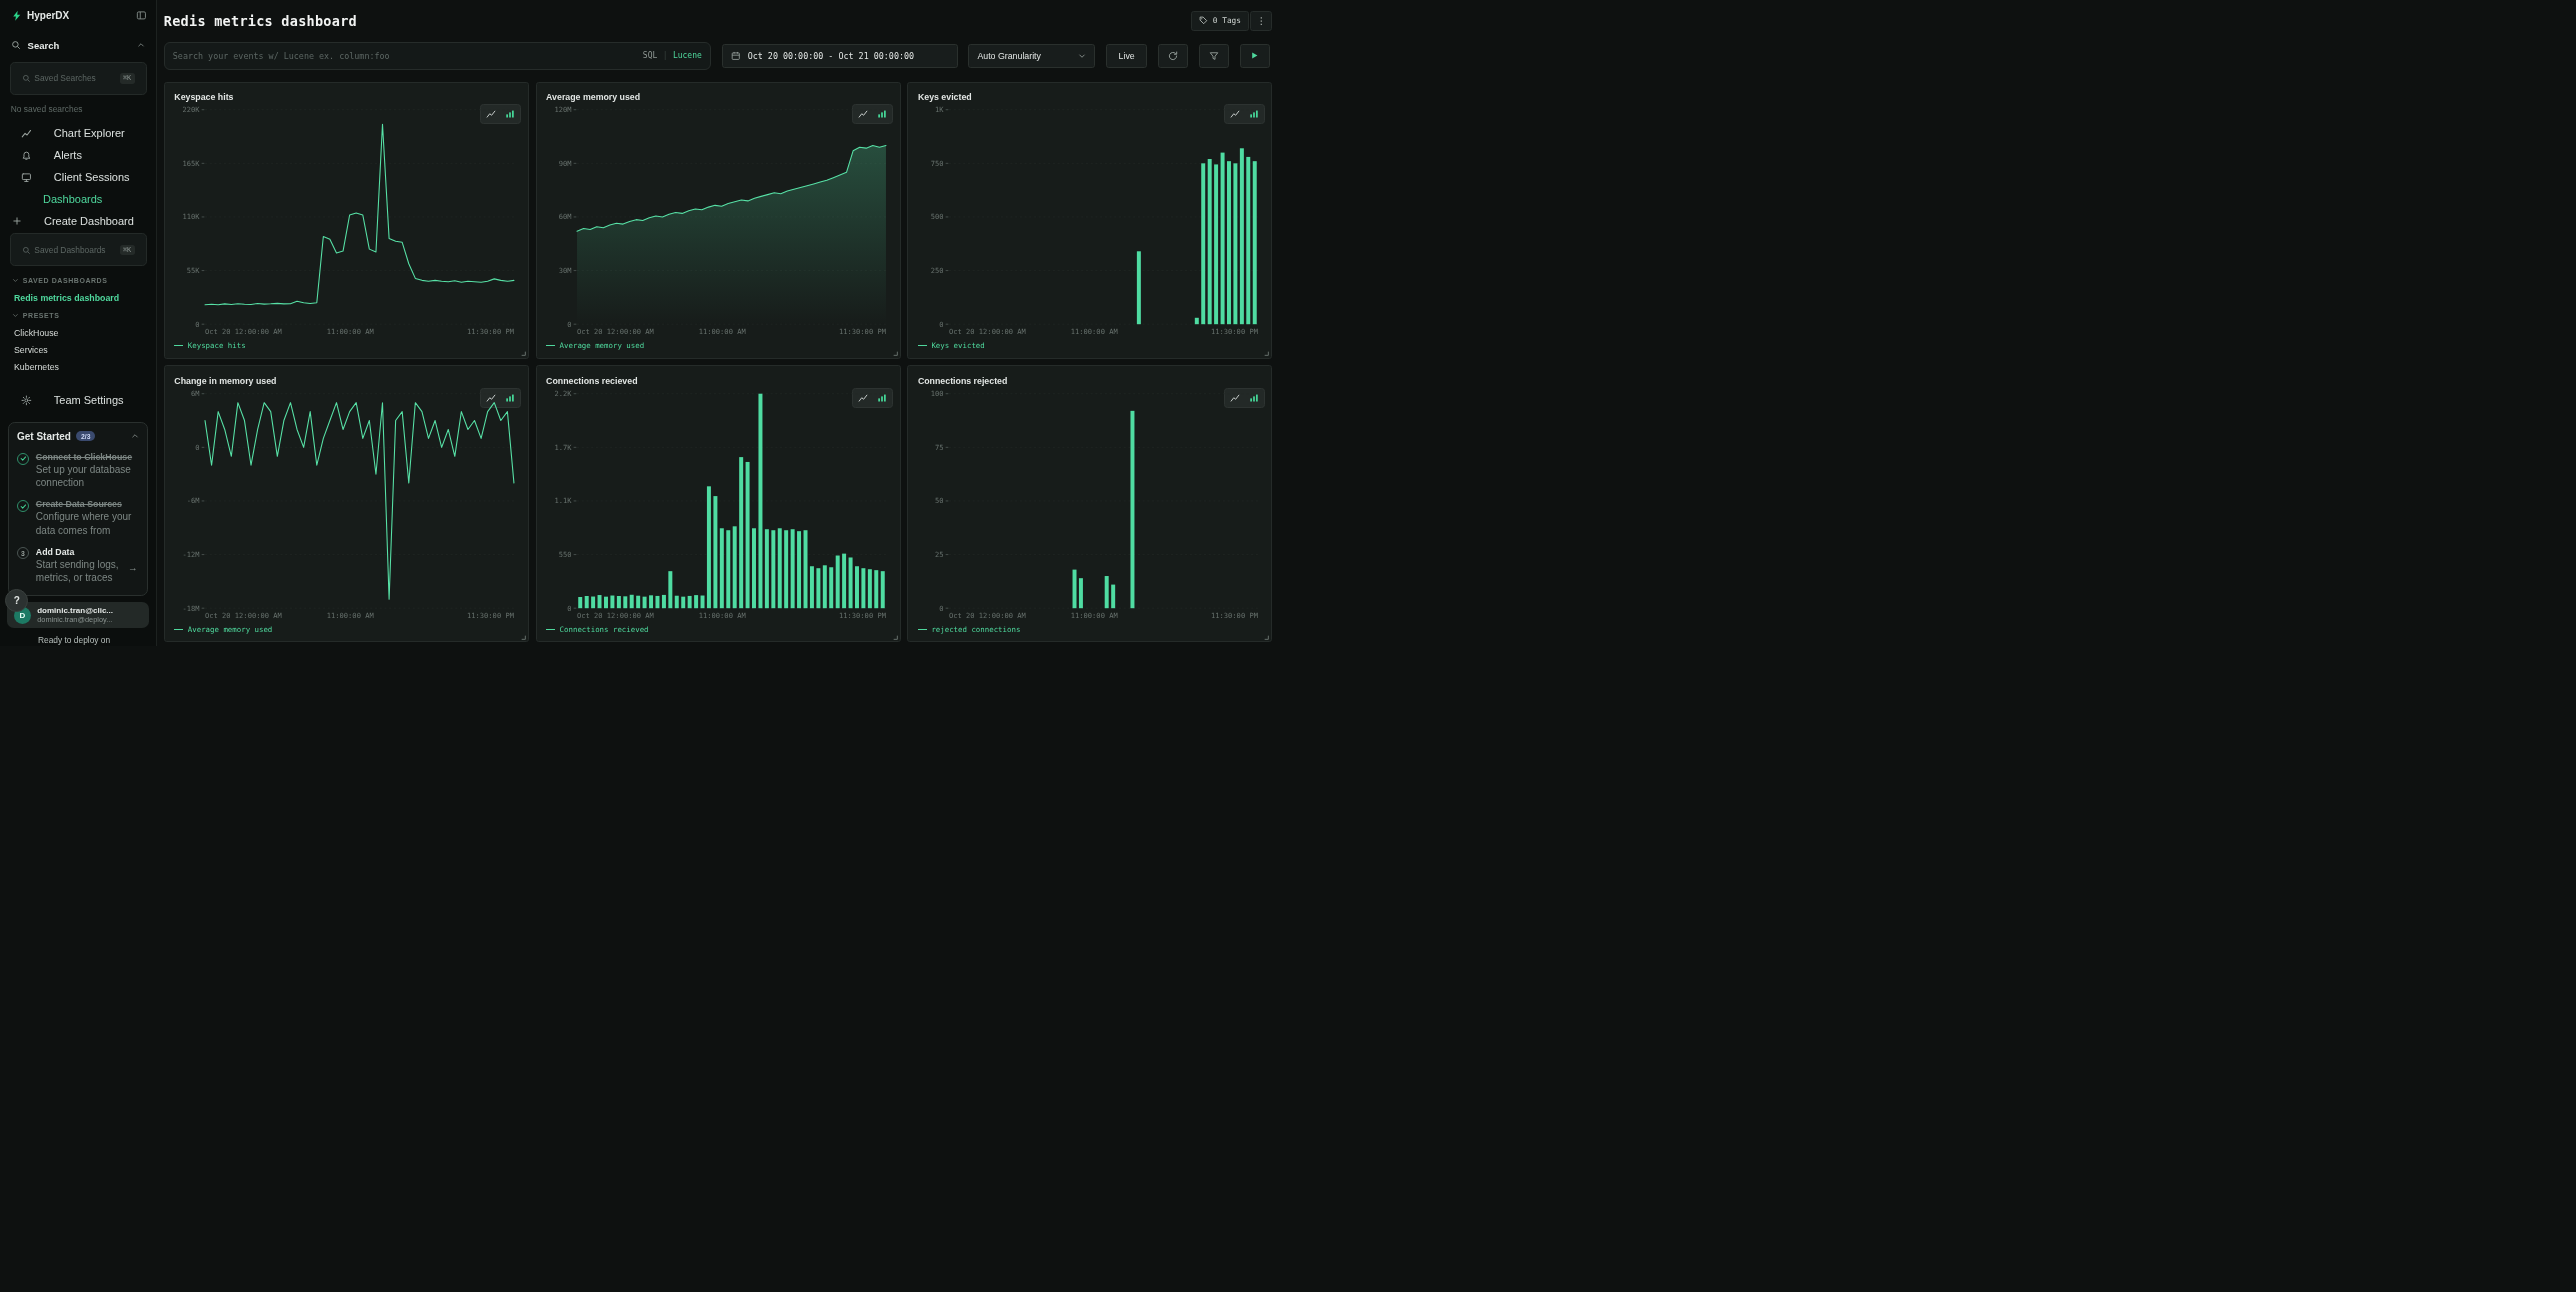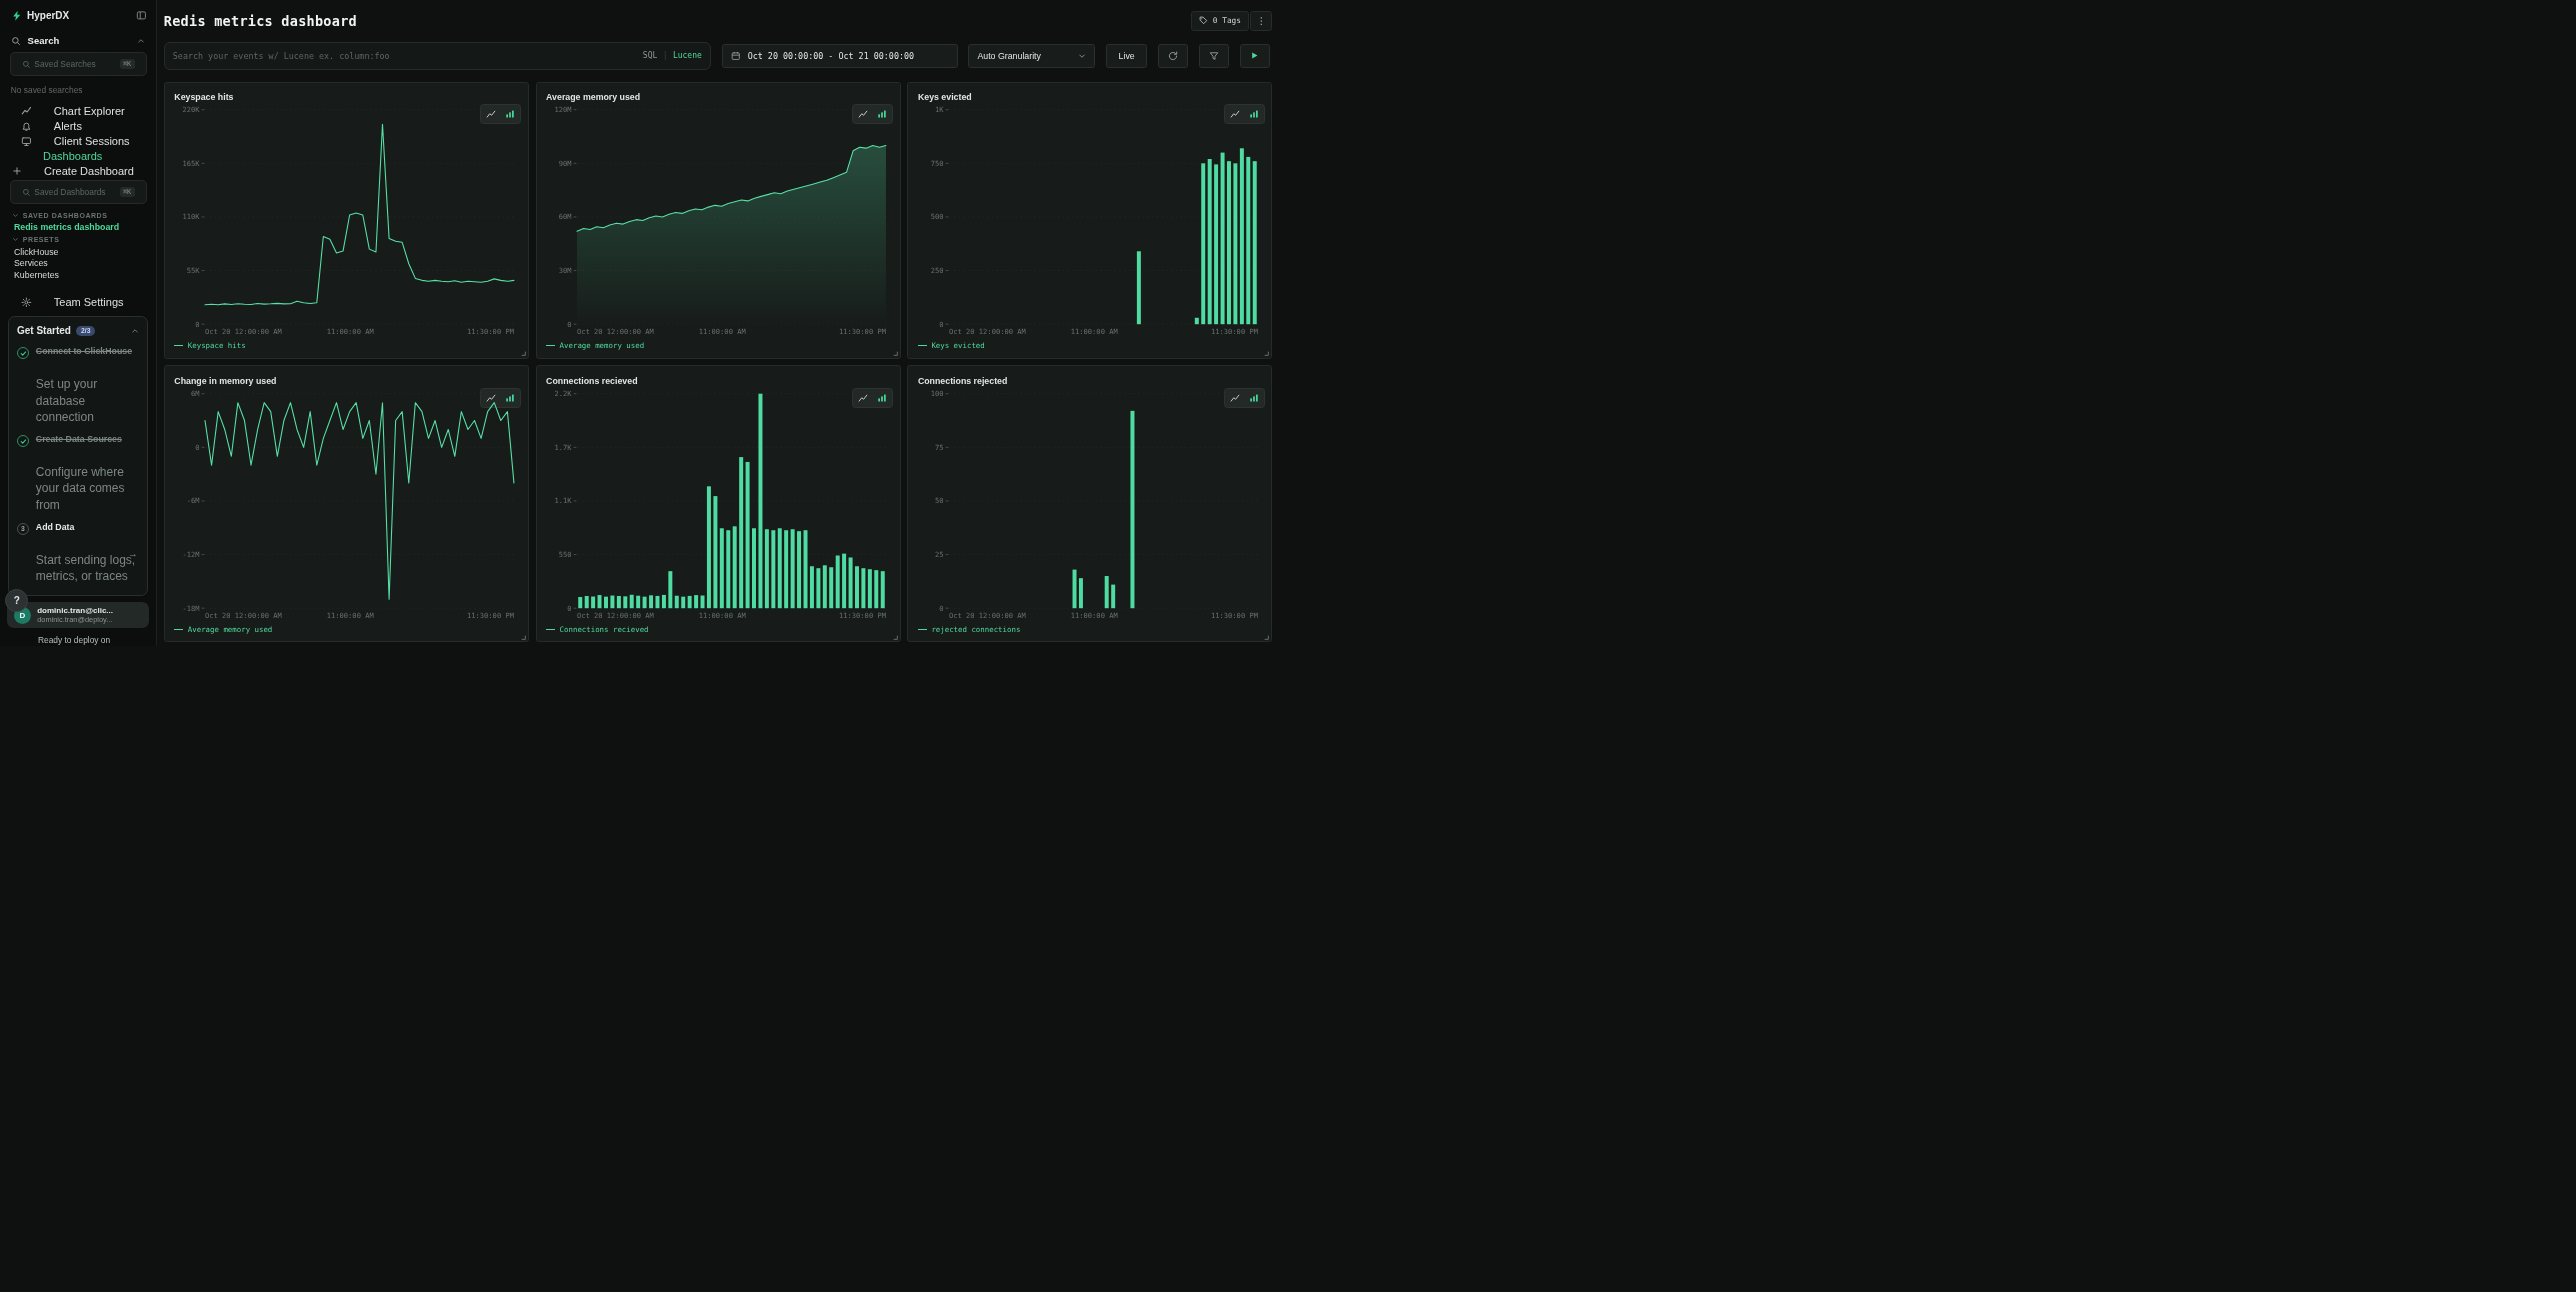--- a/index.html
+++ b/index.html
@@ -41,21 +41,21 @@
   .gs-head{display:flex;align-items:center;gap:5.4px;margin-bottom:5.4px;cursor:pointer}
   .gs-title{font-size:10px;font-weight:700}
   .gs-badge{background:#3a4a6e;color:#cdd8f5;font-size:6.8px;border-radius:6px;padding:1.4px 4.7px;font-weight:700}
   .gs-head .sp{flex:1}
   .gs-step{display:flex;gap:6.8px;padding:4.7px 0;position:relative}
   .circ{width:12px;height:12px;border-radius:50%;flex:none;display:flex;align-items:center;justify-content:center;margin-top:0.7px}
   .circ.done{border:0.7px solid #2f8f6a;color:#42d595}
   .circ.todo{border:0.7px solid #4a5452;color:#9aa39f;font-size:6.8px;font-weight:700}
   .gs-step-title{font-size:8.8px;color:#e4e8e6;font-weight:600;line-height:1.25}
   .gs-step-title.done{color:#7d8784;text-decoration:line-through}
-  .gs-desc{font-size:12px;color:#7d8784;line-height:1.35;margin-top:19px;max-width:101px}
+  .gs-desc{font-size:10px;color:#7d8784;line-height:1.35;margin-top:0;max-width:101px}
   .gs-arrow{position:absolute;right:1.4px;top:42%;color:#8a9390;font-size:9.5px;cursor:pointer}
   
   .user{margin:4px 6.8px 17.6px;background:#232927;border-radius:6.8px;display:flex;align-items:center;gap:6px;padding:4px 6.8px;cursor:pointer}
   .avatar{width:17.6px;height:17.6px;border-radius:50%;background:#1d7a64;color:#eafff7;font-size:8px;font-weight:700;
     display:flex;align-items:center;justify-content:center;flex:none}
   .user-col{min-width:0}
   .user-name{font-size:8px;font-weight:700;white-space:nowrap;overflow:hidden;text-overflow:ellipsis}
   .user-mail{font-size:7.4px;color:#8a9390;white-space:nowrap;overflow:hidden;text-overflow:ellipsis}
   .teaser{position:absolute;left:38px;bottom:-10.8px;width:101px;font-size:8.4px;color:#b7bfbc;line-height:1.3}
   .help-fab{position:absolute;left:5.4px;bottom:34px;width:23px;height:23px;border-radius:50%;background:#2c3231;

